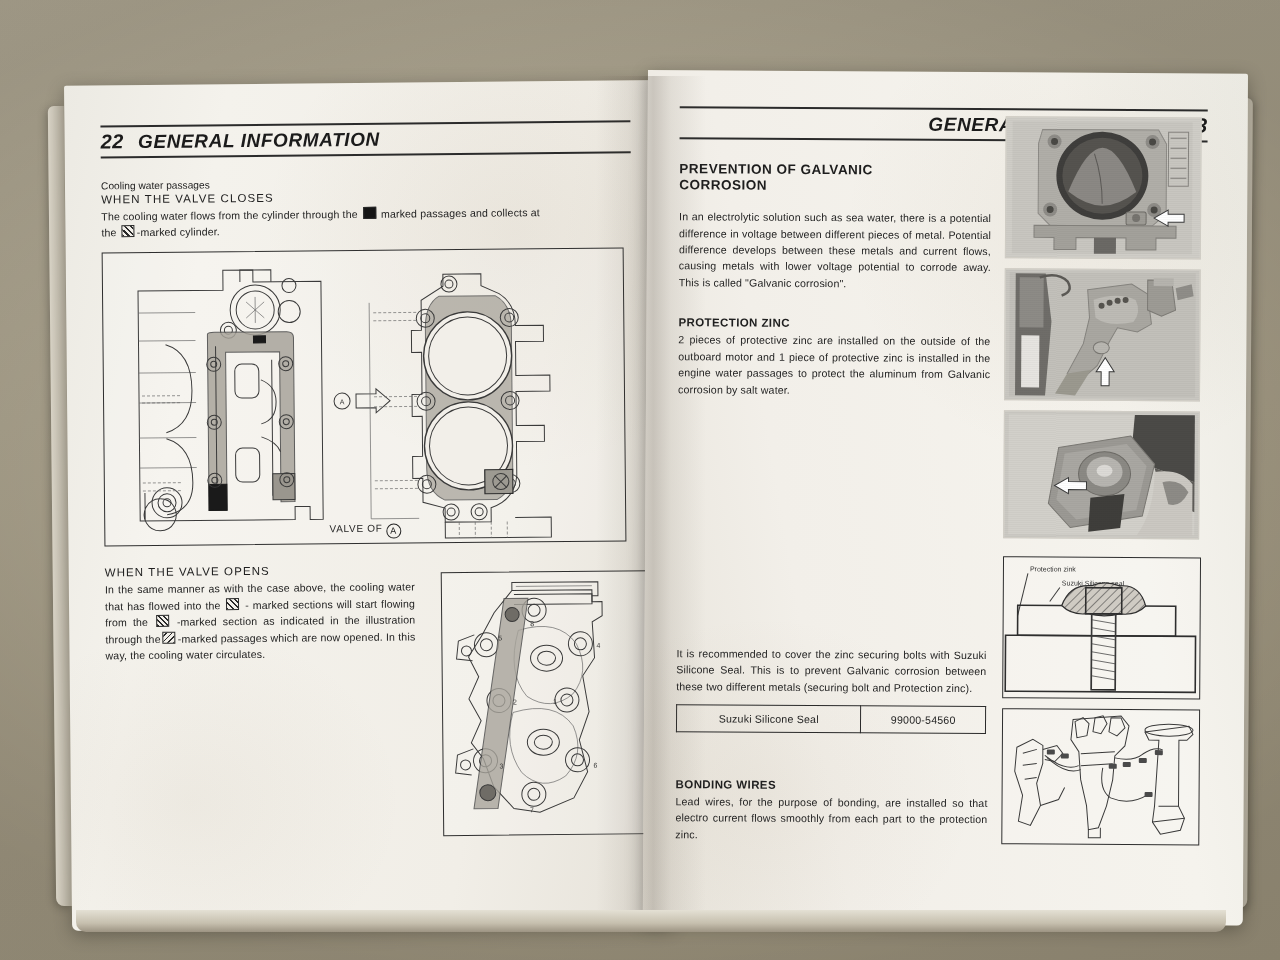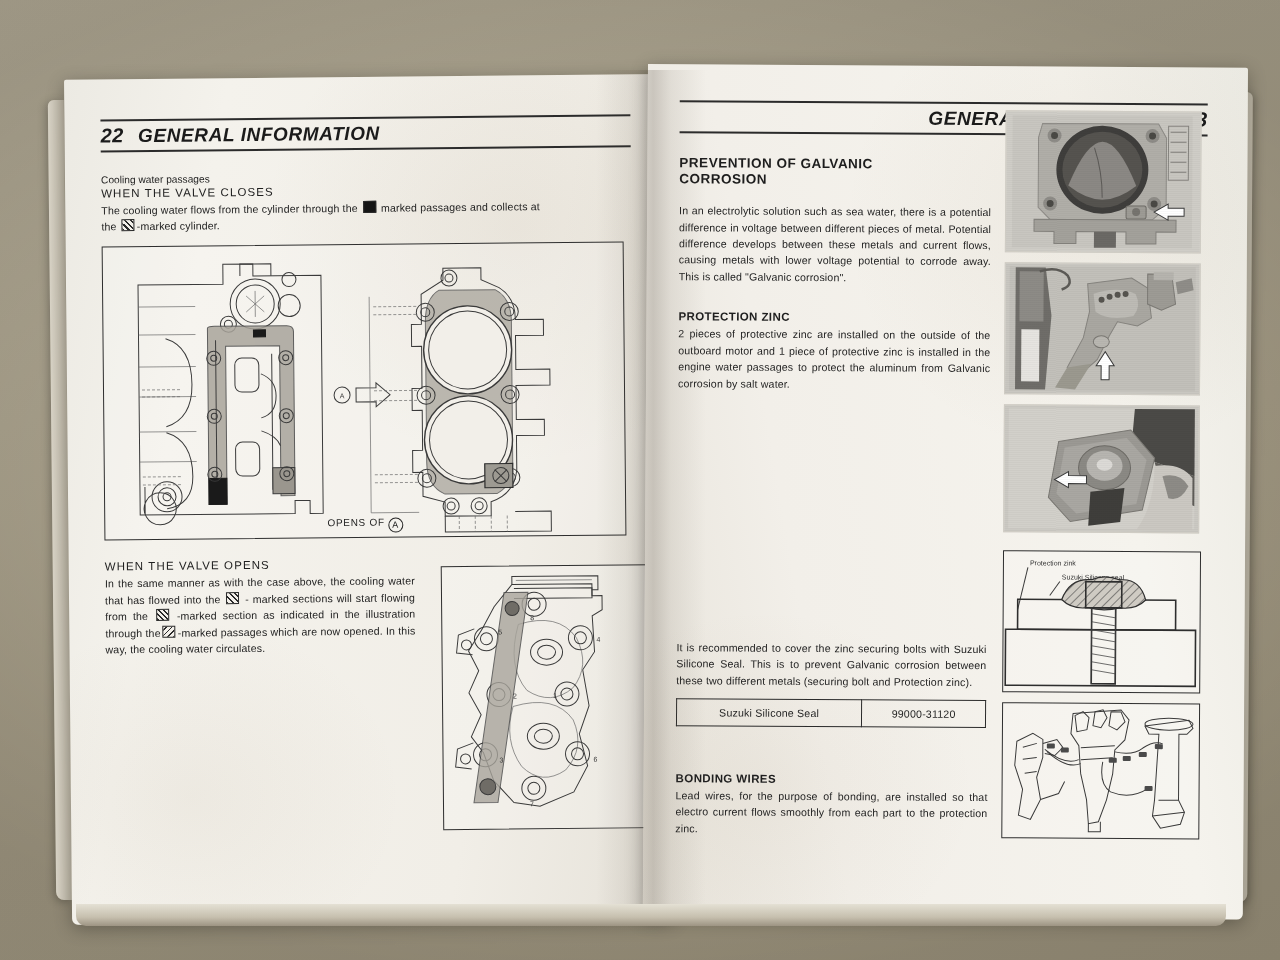--- a/index.html
+++ b/index.html
@@ -15,21 +15,21 @@
     background:
       linear-gradient(160deg,#b3ab96 0%,#aaa28d 30%,#a39a84 60%,#9c937c 100%);
   }
   #desk:after{
     content:"";position:absolute;inset:0;
     background:
       radial-gradient(ellipse 70% 55% at 48% 48%, rgba(0,0,0,0) 40%, rgba(0,0,0,.12) 100%);
   }
   
   #book{
-    position:absolute;left:36px;top:56px;width:1214px;height:880px;
+    position:absolute;left:36px;top:62px;width:1214px;height:880px;
   }
   .page{
     position:absolute;top:0;
     background:#f3f0ea;
     box-shadow:0 4px 18px rgba(0,0,0,.30);
   }
   
   #page-left{
     left:28px;top:18px;width:600px;height:845px;
     transform:rotate(-0.55deg);
@@ -266,21 +266,21 @@
             <path class="ln" d="M90,220 L102,232 M102,220 L90,232"></path>
 
             <path class="ln-l" stroke-dasharray="3 2" d="M-30,56 L14,56 M-30,64 L14,64 M-30,140 L14,140 M-30,150 L14,150 M-30,224 L14,224 M-30,232 L14,232"></path>
             <path class="ln-l" d="M-34,46 L-34,262 L14,262"></path>
 
             <path class="ln" d="M40,266 L40,282 L146,282 L146,262 L110,262"></path>
             <path class="ln-l" stroke-dasharray="3 2" d="M54,266 L54,282 M70,266 L70,282 M86,266 L86,282 M102,266 L102,282"></path>
           </g>
         </svg>
         <div class="figcap" style="position:absolute;left:0;right:0;bottom:4px;">
-          <span>OPENS OF</span>
+          <span>VALVE OF</span>
           <span class="circA">A</span>
         </div>
       </div>
 
       <div style="margin-top:20px;width:310px;">
         <div class="sub-head">WHEN THE VALVE OPENS</div>
         <div class="body-txt">
           <span>In the same manner as with the case above, the cooling water that has flowed into the</span>
           <span class="sw hatch"></span>
           <span>- marked sections will start flowing from the</span>
@@ -375,21 +375,21 @@
         <div class="sub-head b">PROTECTION ZINC</div>
         <div class="body-txt">2 pieces of protective zinc are installed on the outside of the outboard motor and 1 piece of protective zinc is installed in the engine water passages to protect the aluminum from Galvanic corrosion by salt water.</div>
       </div>
 
       <div class="body-txt" style="position:absolute;left:32px;top:575px;width:310px;">It is recommended to cover the zinc securing bolts with Suzuki Silicone Seal. This is to prevent Galvanic corrosion between these two different metals (securing bolt and Protection zinc).</div>
 
       <table class="parts" style="position:absolute;left:32px;top:634px;width:310px;">
         <tbody>
           <tr>
             <td>Suzuki Silicone Seal</td>
-            <td>99000-31120</td>
+            <td>99000-54560</td>
           </tr>
         </tbody>
       </table>
 
       <div style="position:absolute;left:32px;top:708px;width:312px;">
         <div class="sub-head b">BONDING WIRES</div>
         <div class="body-txt">Lead wires, for the purpose of bonding, are installed so that electro current flows smoothly from each part to the protection zinc.</div>
       </div>
 
       <div class="photo" style="position:absolute;left:358px;top:44px;width:194px;height:140px;">

